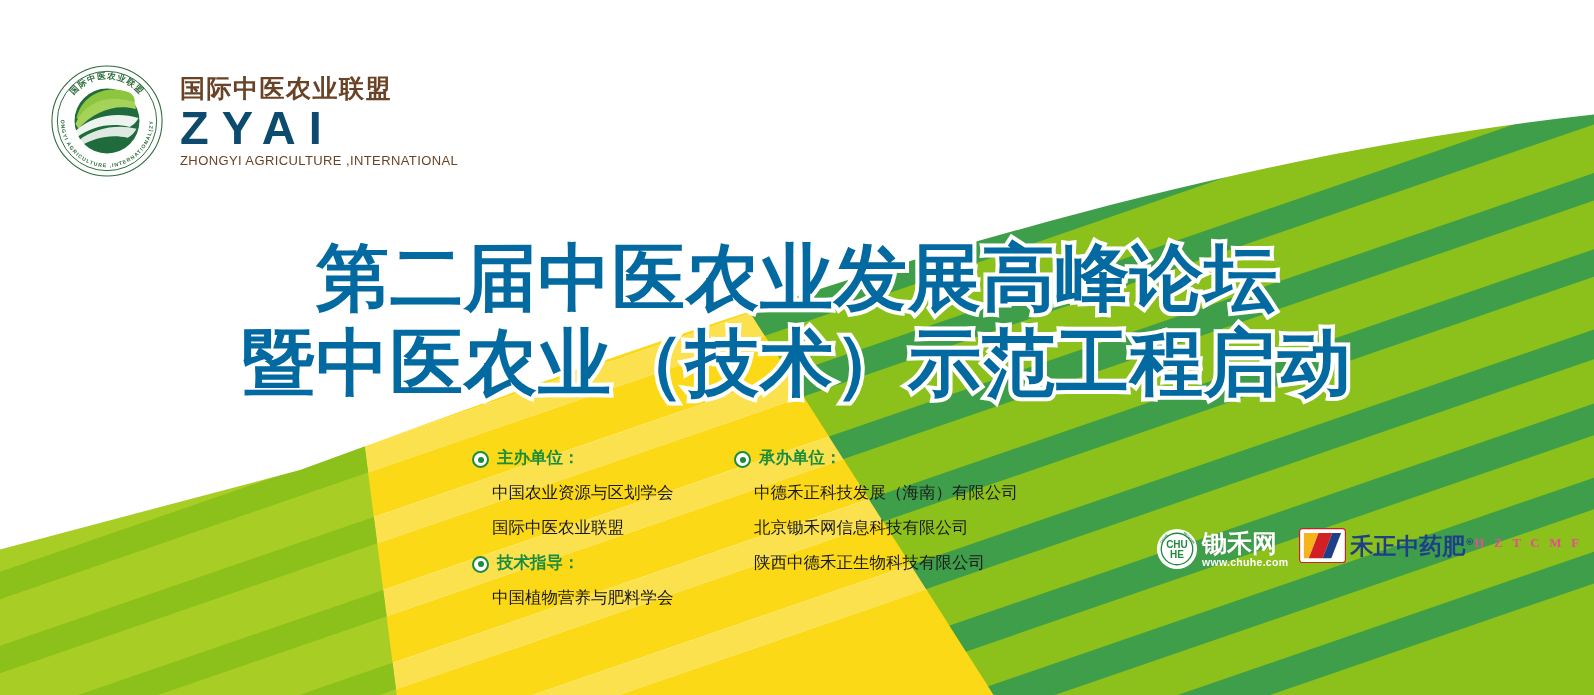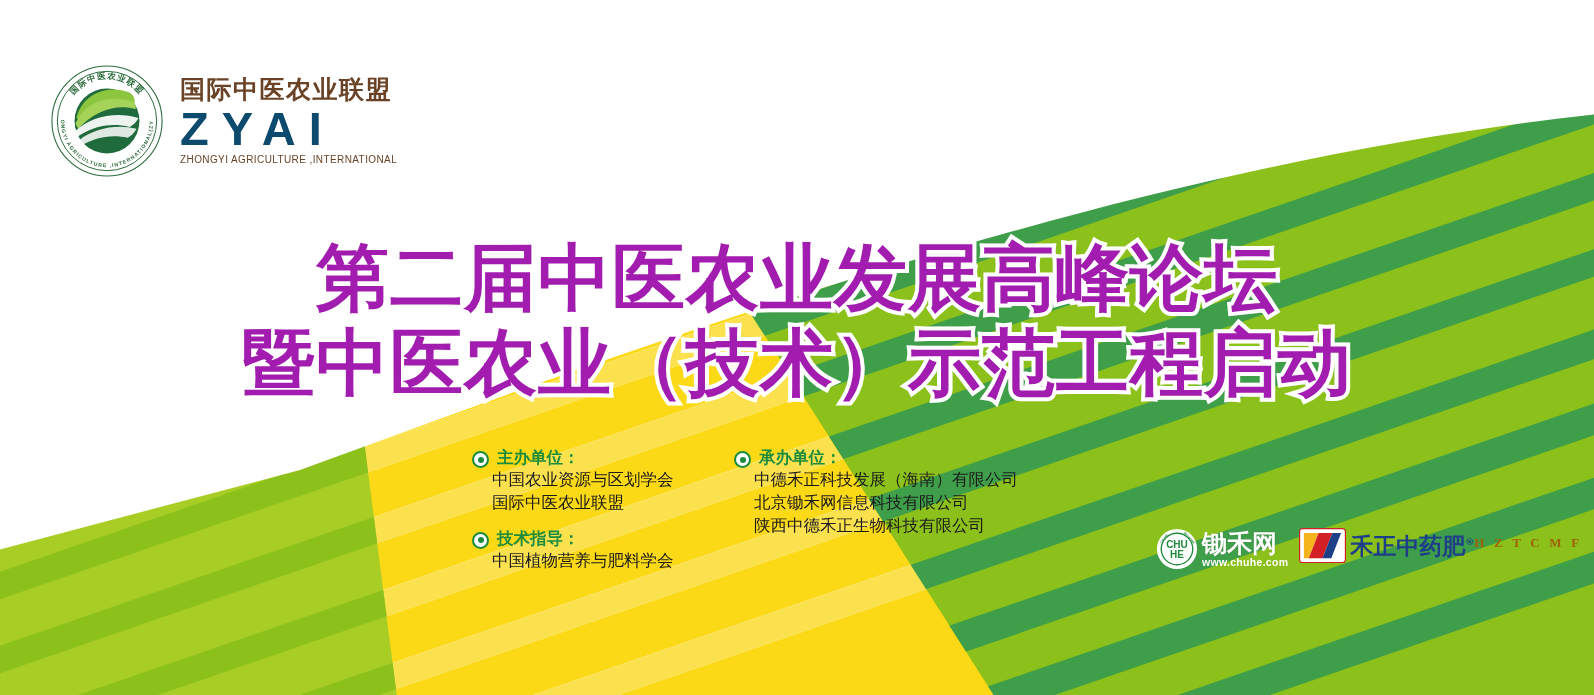--- a/index.html
+++ b/index.html
@@ -22,33 +22,33 @@
   #logo-cn{
     font-size:25px;font-weight:bold;color:#6a4326;letter-spacing:1.5px;
     font-family:"DejaVu Sans","Liberation Sans",sans-serif;white-space:nowrap;
   }
   #logo-zyai{
     font-size:47px;font-weight:bold;color:#0c4a6e;letter-spacing:13px;
     margin-top:3px;line-height:1;white-space:nowrap;
     font-family:"Liberation Sans",sans-serif;
   }
   #logo-en{
-    font-size:10px;color:#6a4326;letter-spacing:0.4px;margin-top:3px;white-space:nowrap;
+    font-size:13px;color:#6a4326;letter-spacing:0.4px;margin-top:3px;white-space:nowrap;
     font-family:"Liberation Sans",sans-serif;
   }
 
   
   #title{
     position:absolute;left:0;right:0;top:236px;text-align:center;
     pointer-events:none;
   }
   .tline{
     font-family:"DejaVu Sans","Liberation Sans",sans-serif;
     font-weight:bold;font-size:73px;line-height:1.16;
-    color:#a21caf;letter-spacing:1px;white-space:nowrap;
+    color:#0369a1;letter-spacing:1px;white-space:nowrap;
     -webkit-text-stroke:8px #ffffff;
     paint-order:stroke fill;
     text-shadow:
       0 0 0 #fff;
   }
   .tline span{position:relative;}
 
   
   #orgs{position:absolute;left:472px;top:447px;display:flex;gap:0;}
   .col{display:flex;flex-direction:column;}
@@ -64,22 +64,22 @@
   }
   .bullet{
     flex:0 0 auto;width:13px;height:13px;border-radius:50%;
     border:2.2px solid #1a8c3c;background:#fff;position:relative;margin-top:4px;
   }
   .bullet::after{
     content:"";position:absolute;left:50%;top:50%;width:6px;height:6px;
     background:#1a8c3c;border-radius:50%;transform:translate(-50%,-50%);
   }
   .gitem{
-    font-family:Liberation Serif, serif;
-    font-size:16.5px;color:#1a1a1a;line-height:1.38;margin-left:20px;white-space:nowrap;
+    font-family:Liberation Sans, sans-serif;
+    font-size:16.5px;color:#1a1a1a;line-height:1.38;margin-left:20px;white-space:nowrap;margin-top:12px;
   }
 
   
   #sponsors{position:absolute;left:1156px;top:528px;display:flex;align-items:flex-start;gap:11px;}
   .sp{display:flex;align-items:center;}
 
   
   #sp-chuhe{gap:4px;}
   #chuhe-badge{width:42px;height:42px;}
   #chuhe-txt{display:flex;flex-direction:column;line-height:1;}
@@ -97,21 +97,21 @@
   #sp-hz{gap:4px;}
   #hz-mark{width:47px;height:36px;}
   #hz-txt{display:flex;flex-direction:row;line-height:1;}
   #hz-cn{
     font-family:"DejaVu Sans","Liberation Sans",sans-serif;
     font-size:23px;font-weight:bold;color:#1d3f87;white-space:nowrap;position:relative;
   }
   #hz-cn sup{font-size:9px;vertical-align:super;}
   #hz-en{
     font-family:"Liberation Serif",serif;font-size:13px;font-weight:bold;
-    color:#a16207;letter-spacing:3.2px;margin-top:1px;white-space:nowrap;
+    color:#ec4899;letter-spacing:3.2px;margin-top:1px;white-space:nowrap;
   }
 
   
   #sp-tree{width:44px;height:44px;}
 </style>
 </head>
 <body>
 
 <div id="stage">
 

